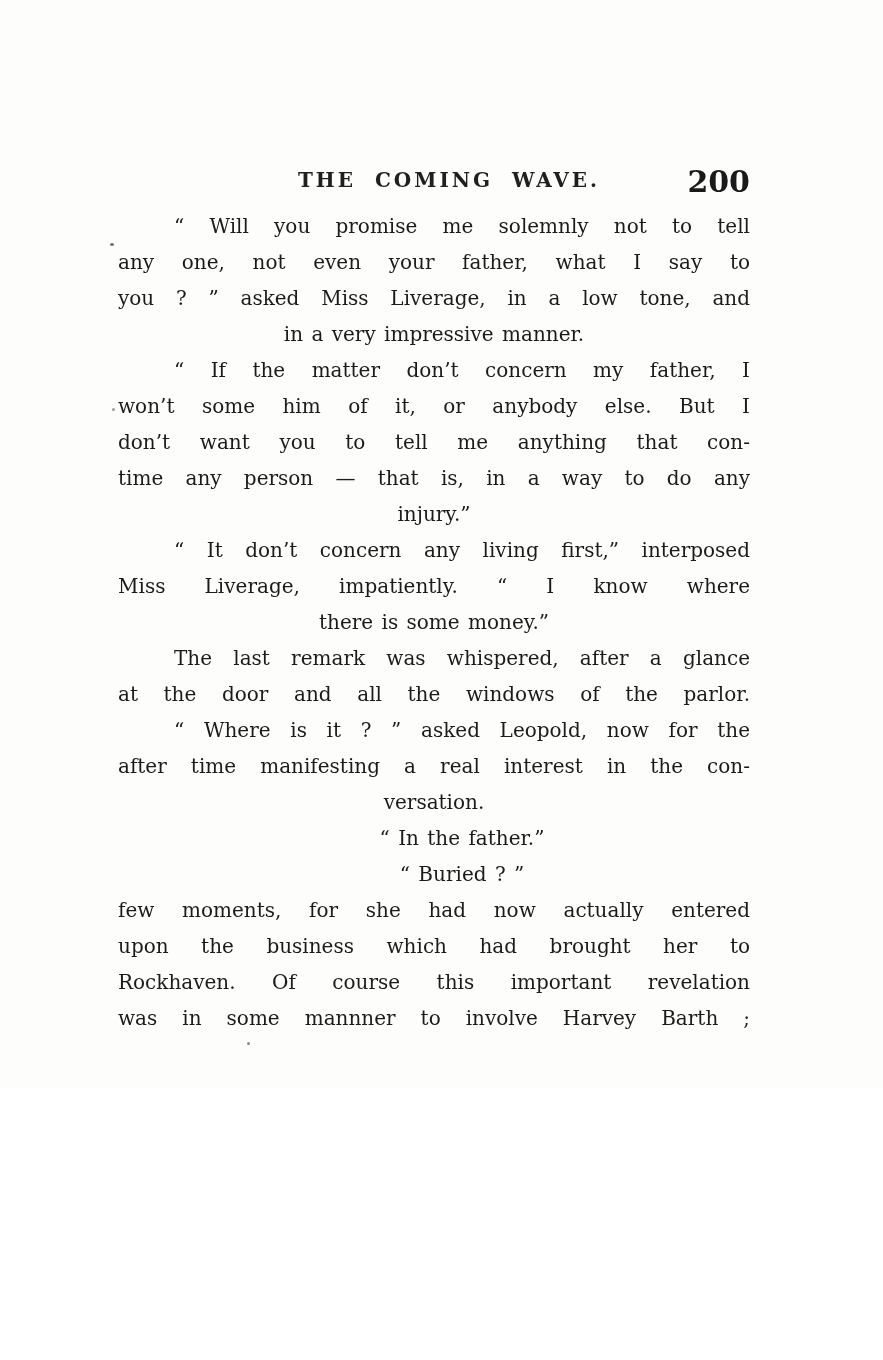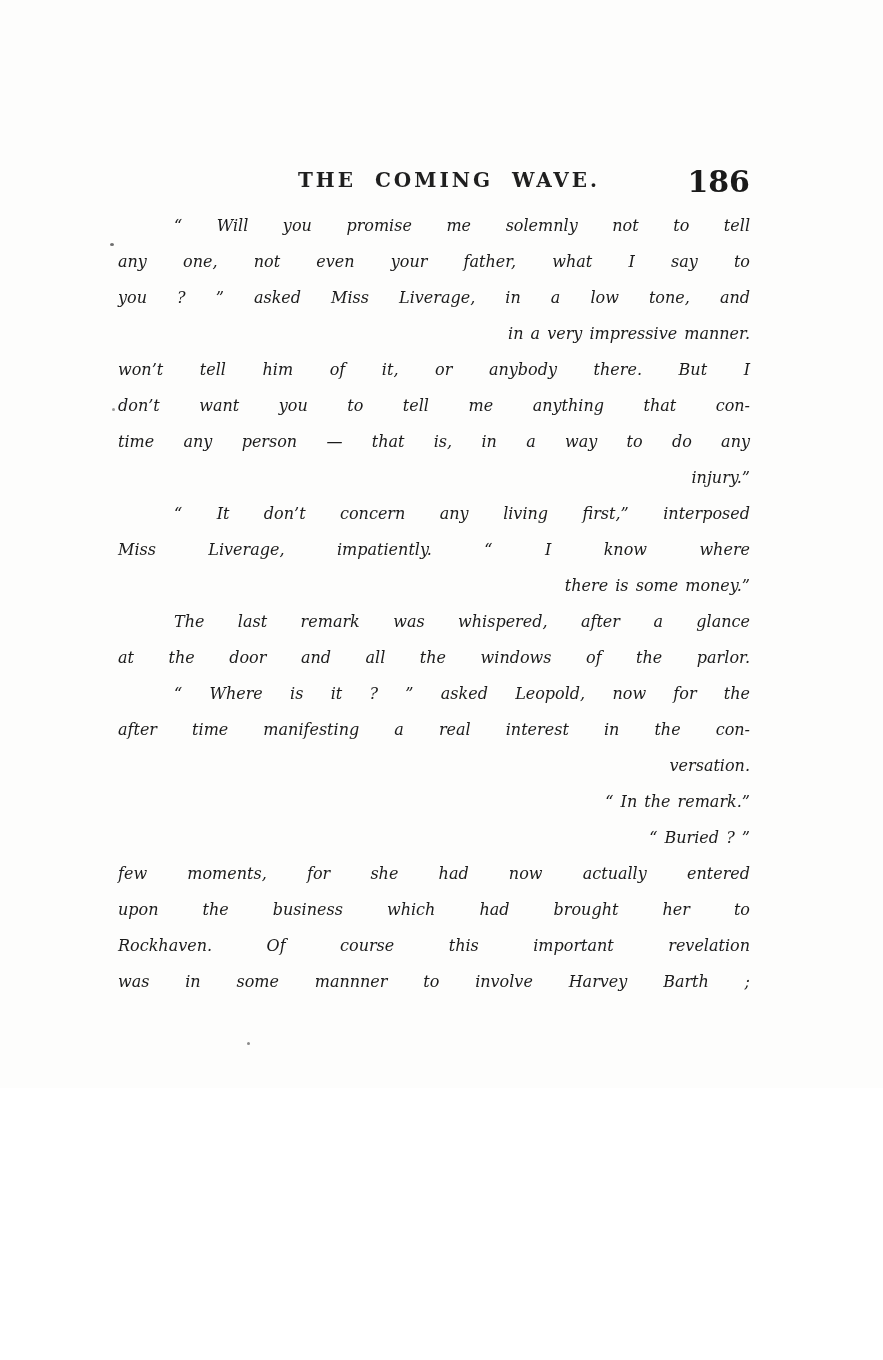--- a/index.html
+++ b/index.html
@@ -42,30 +42,29 @@
     font-size: 30px;
     font-weight: bold;
     color: #1a1a1a;
   }
   
   .page-body {
     position: absolute;
     left: 118px;
     top: 208px;
     width: 632px;
-    font-size: 16px;
+    font-size: 20px;
     line-height: 36px;
     word-spacing: 2px;
-    font-style: italic;
   }
   .para { margin: 0; padding: 0; }
   .line {
     display: block;
     white-space: nowrap;
-    text-align: right;
+    text-align: center;
   }
   .line.j {
     white-space: normal;
     text-align: justify;
     text-align-last: justify;
   }
   .line.indent { text-indent: 56px; }
   
   .signature {
     position: absolute;
@@ -85,34 +84,35 @@
   .speck-3 { left: 247px; top: 1042px; width: 3px; height: 3px; background: #8a8a8a; }
   .speck-4 { left: 231px; top: 1147px; width: 3px; height: 2px; background: #9f9f9f; }
 </style>
 </head>
 <body>
 
 <div class="sheet">
 
   <div class="page-header">
     <span class="running-title">THE COMING WAVE.</span>
-    <span class="page-number">186</span>
+    <span class="page-number">200</span>
   </div>
 
   <div class="page-body">
 
     <p class="para">
       <span class="line j indent">“ Will you promise me solemnly not to tell</span>
       <span class="line j">any one, not even your father, what I say to</span>
       <span class="line j">you ? ” asked Miss Liverage, in a low tone, and</span>
       <span class="line">in a very impressive manner.</span>
     </p>
 
     <p class="para">
-      <span class="line j">won’t tell him of it, or anybody there. But I</span>
+      <span class="line j indent">“ If the matter don’t concern my father, I</span>
+      <span class="line j">won’t some him of it, or anybody else. But I</span>
       <span class="line j">don’t want you to tell me anything that con-</span>
       <span class="line j">time any person — that is, in a way to do any</span>
       <span class="line">injury.”</span>
     </p>
 
     <p class="para">
       <span class="line j indent">“ It don’t concern any living first,” interposed</span>
       <span class="line j">Miss Liverage, impatiently. “ I know where</span>
       <span class="line">there is some money.”</span>
     </p>
@@ -122,21 +122,21 @@
       <span class="line j">at the door and all the windows of the parlor.</span>
     </p>
 
     <p class="para">
       <span class="line j indent">“ Where is it ? ” asked Leopold, now for the</span>
       <span class="line j">after time manifesting a real interest in the con-</span>
       <span class="line">versation.</span>
     </p>
 
     <p class="para">
-      <span class="line indent">“ In the remark.”</span>
+      <span class="line indent">“ In the father.”</span>
     </p>
 
     <p class="para">
       <span class="line indent">“ Buried ? ”</span>
     </p>
 
 
     <p class="para">
       <span class="line j">few moments, for she had now actually entered</span>
       <span class="line j">upon the business which had brought her to</span>

